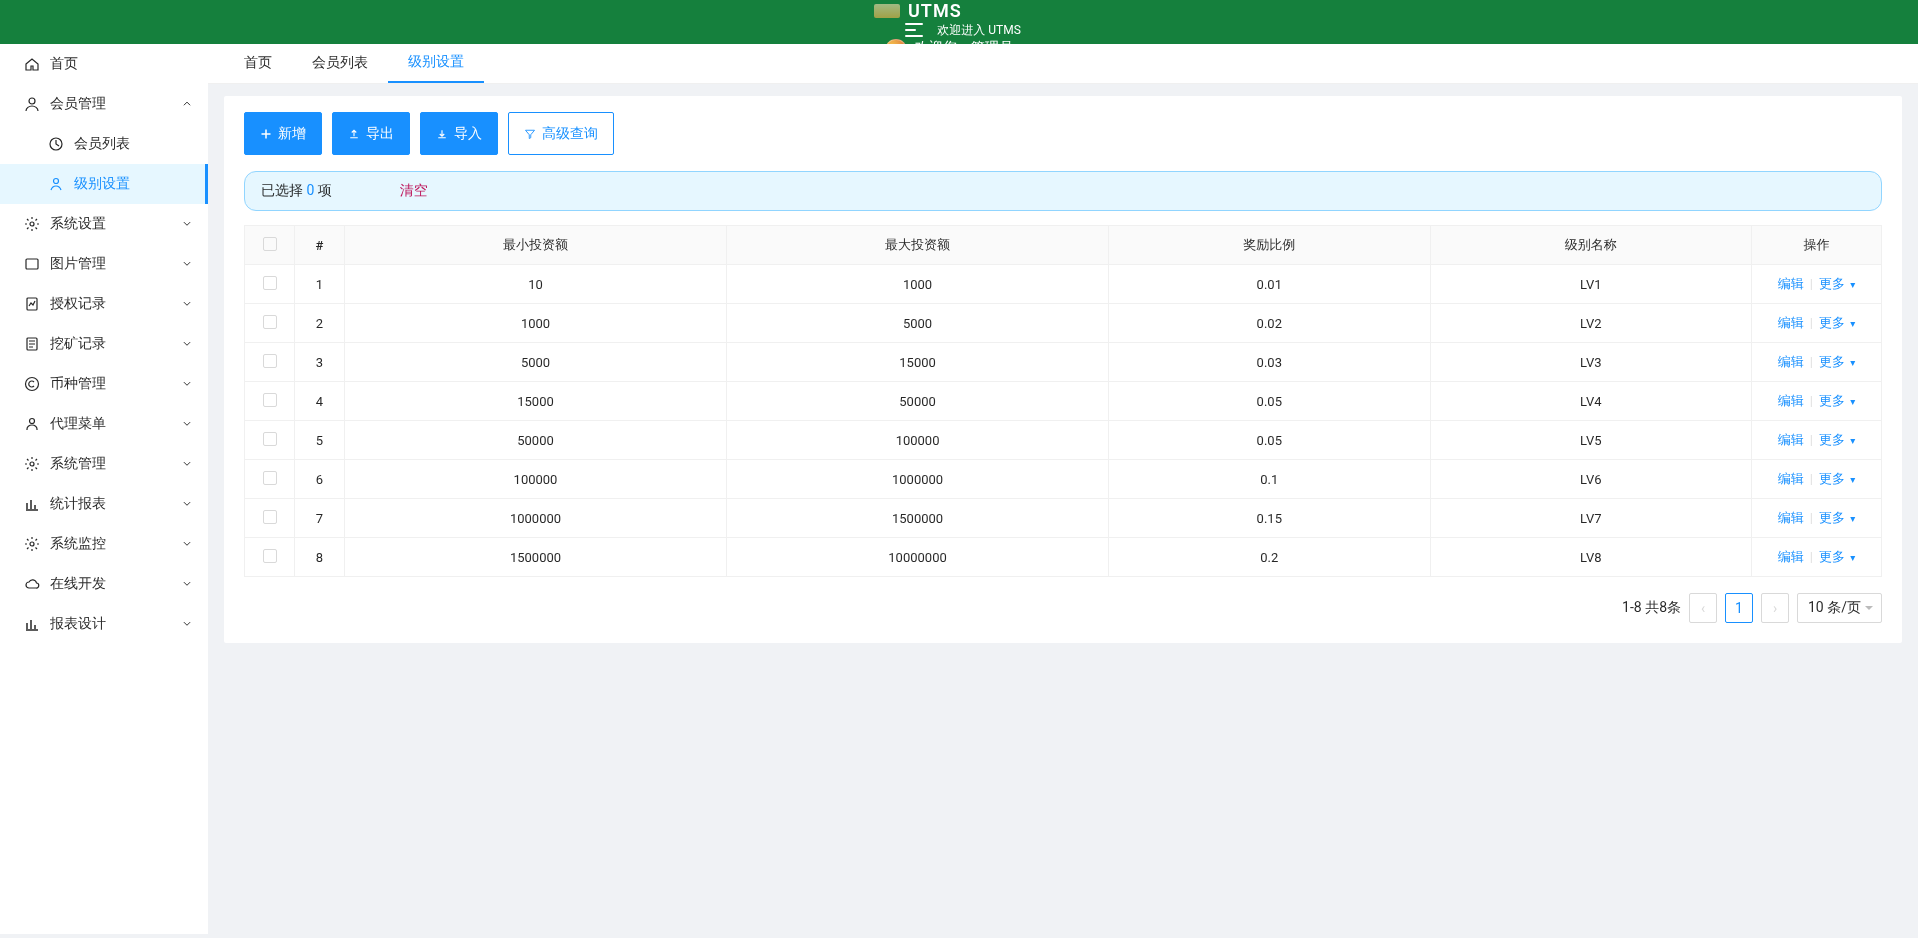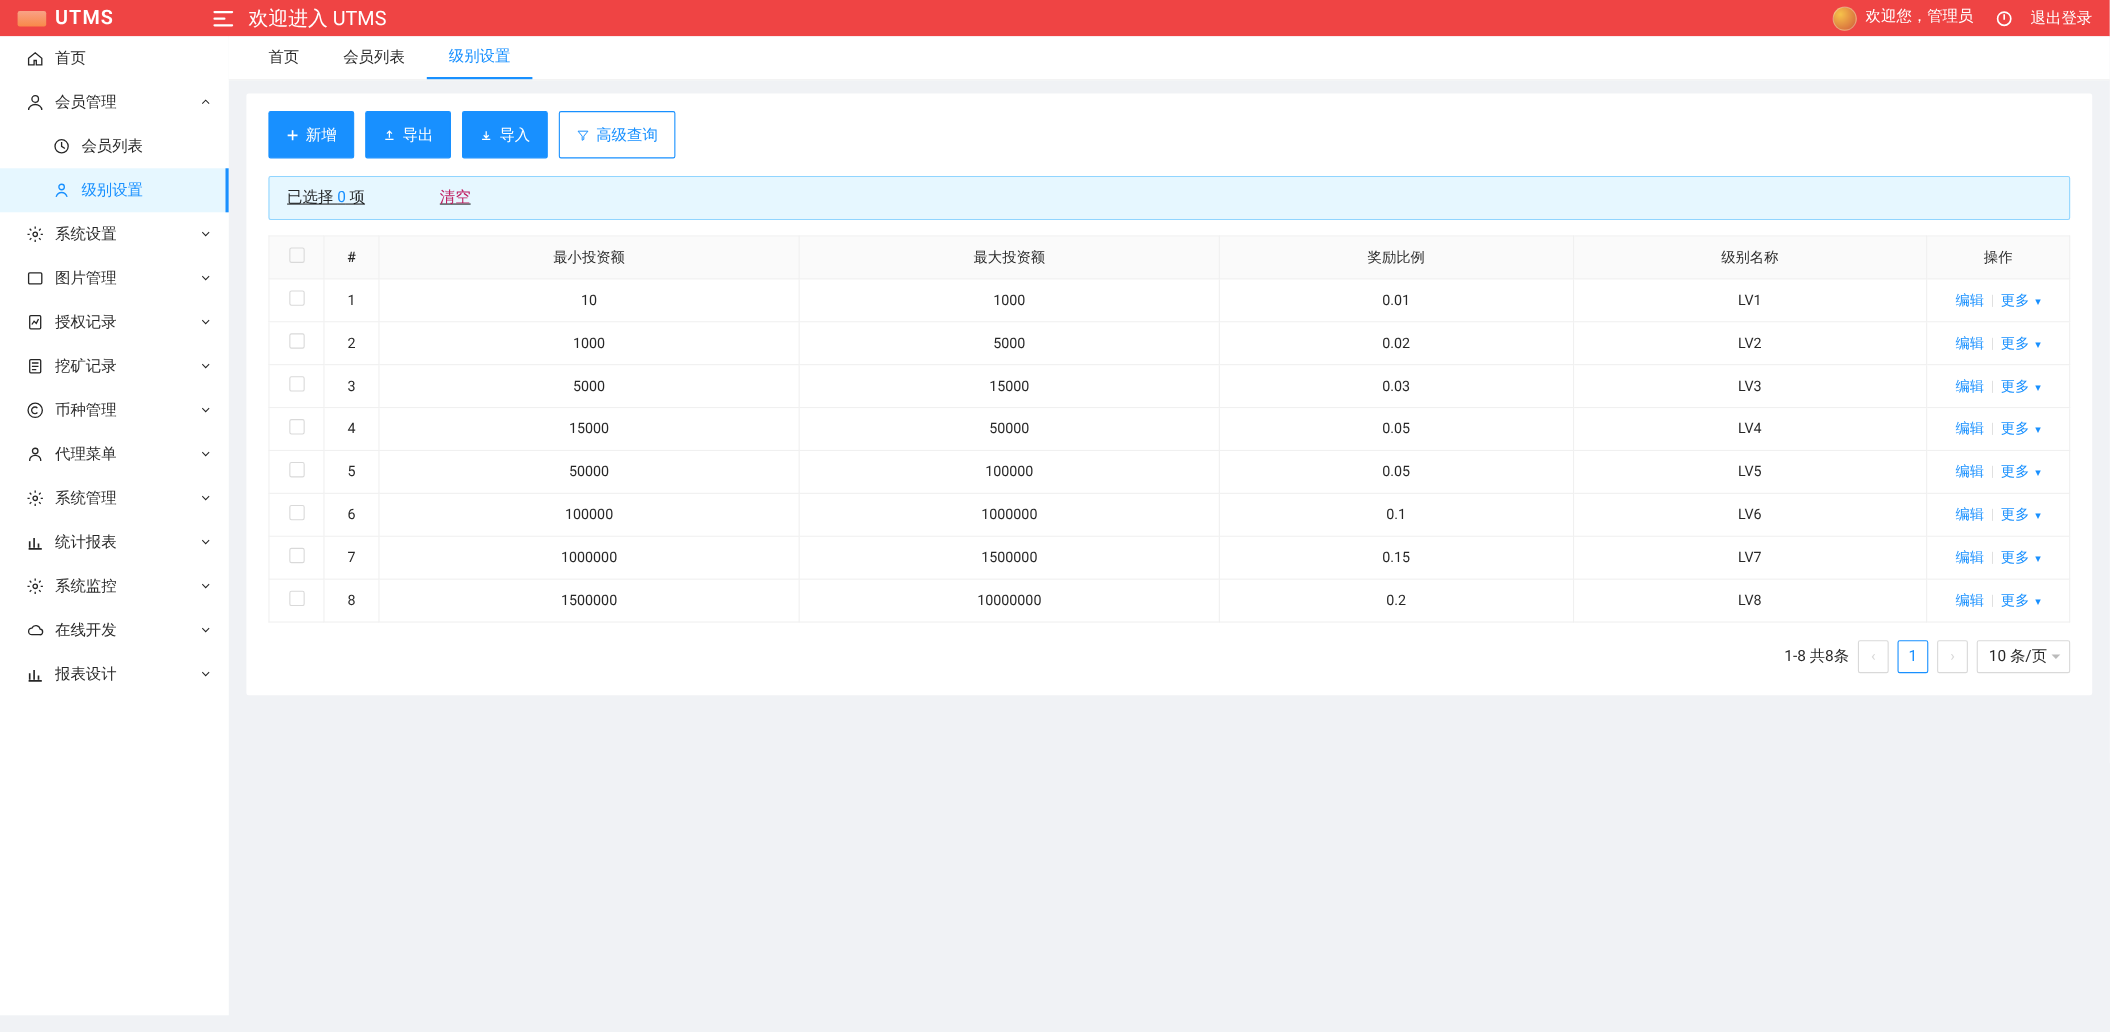--- a/index.html
+++ b/index.html
@@ -8,37 +8,38 @@
     font-size: 14px;
     color: rgba(0,0,0,0.85);
     background: #f0f2f5;
     width: 1918px;
     height: 938px;
     overflow: hidden;
   }
 
   
   .top-header {
-    height: 33px;
-    background: #ef4444;
+    height: 44px;
+    background: #15803d;
     color: #fff;
     display: flex;
     align-items: center;
     padding: 0 16px;
+    flex-direction: column;
   }
   .logo-area { width: 170px; display: flex; align-items: center; gap: 8px; }
   .logo-img { width: 26px; height: 14px; background: linear-gradient(#ffe0b2, #ffb74d); border-radius: 2px; opacity: 0.6; }
   .logo-text { font-size: 18px; font-weight: 600; letter-spacing: 1px; }
   .welcome { display:flex; align-items:center; gap:14px; margin-left:8px; }
   .menu-fold-icon { width:18px; height:18px; display:flex; flex-direction:column; justify-content:space-around; cursor:pointer;}
   .menu-fold-icon span{ display:block; height:2px; background:#fff; border-radius:1px;}
   .menu-fold-icon span:nth-child(1){width:100%;}
   .menu-fold-icon span:nth-child(2){width:60%;}
   .menu-fold-icon span:nth-child(3){width:100%;}
-  .welcome-text { font-size:18px; }
+  .welcome-text { font-size:12px; }
   .spacer { flex:1; }
   .user-area { display:flex; gap:8px; margin-right:20px;}
   .avatar { width:22px; height:22px; border-radius:50%; background: radial-gradient(circle at 30% 30%, #f6c34b, #d05a3a); border:1px solid rgba(255,255,255,0.3);}
   .logout-area { display:flex; align-items:center; gap:16px; cursor:pointer;}
   .logout-icon { width:16px; height:16px; }
 
   
   .layout { display:flex; height: calc(100% - 48px); }
   .sidebar { width: 208px; background:#fff; height:100%; overflow-y:auto; border-right: none; }
   .sidebar::-webkit-scrollbar{width:6px;}
@@ -66,23 +67,23 @@
   .btn {
     display:inline-flex; align-items:center; gap:6px;
     height:43px; padding:0 15px; border-radius:2px;
     background:#1890ff; color:#fff; border:1px solid #1890ff;
     font-size:14px; cursor:pointer;
   }
   .btn.ghost { background:#fff; color:#1890ff; border:1px solid #1890ff; }
   .btn-icon { width:12px; height:12px; }
 
   .alert {
-    background:#e6f7ff; border:1px solid #91d5ff; border-radius:2px;
+    background:#e6f7ff; border:1px solid #91d5ff; border-radius:12px;
     padding:10px 16px; margin-bottom:14px; display:flex; align-items:center; gap:20px;
-    font-size:14px; color:rgba(0,0,0,0.85);text-decoration:underline;
+    font-size:14px; color:rgba(0,0,0,0.85);
   }
   .alert a { color:#be185d; text-decoration:none; cursor:pointer;margin-left:48px; }
   .alert .count { color:#1890ff; }
 
   table.level-table { width:100%; border-collapse:collapse; }
   .level-table th, .level-table td {
     border:1px solid #f0f0f0; padding:10px 8px; text-align:center; font-size:13px;
     color: rgba(0,0,0,0.85);
   }
   .level-table th { background:#fafafa; font-weight:500; }

